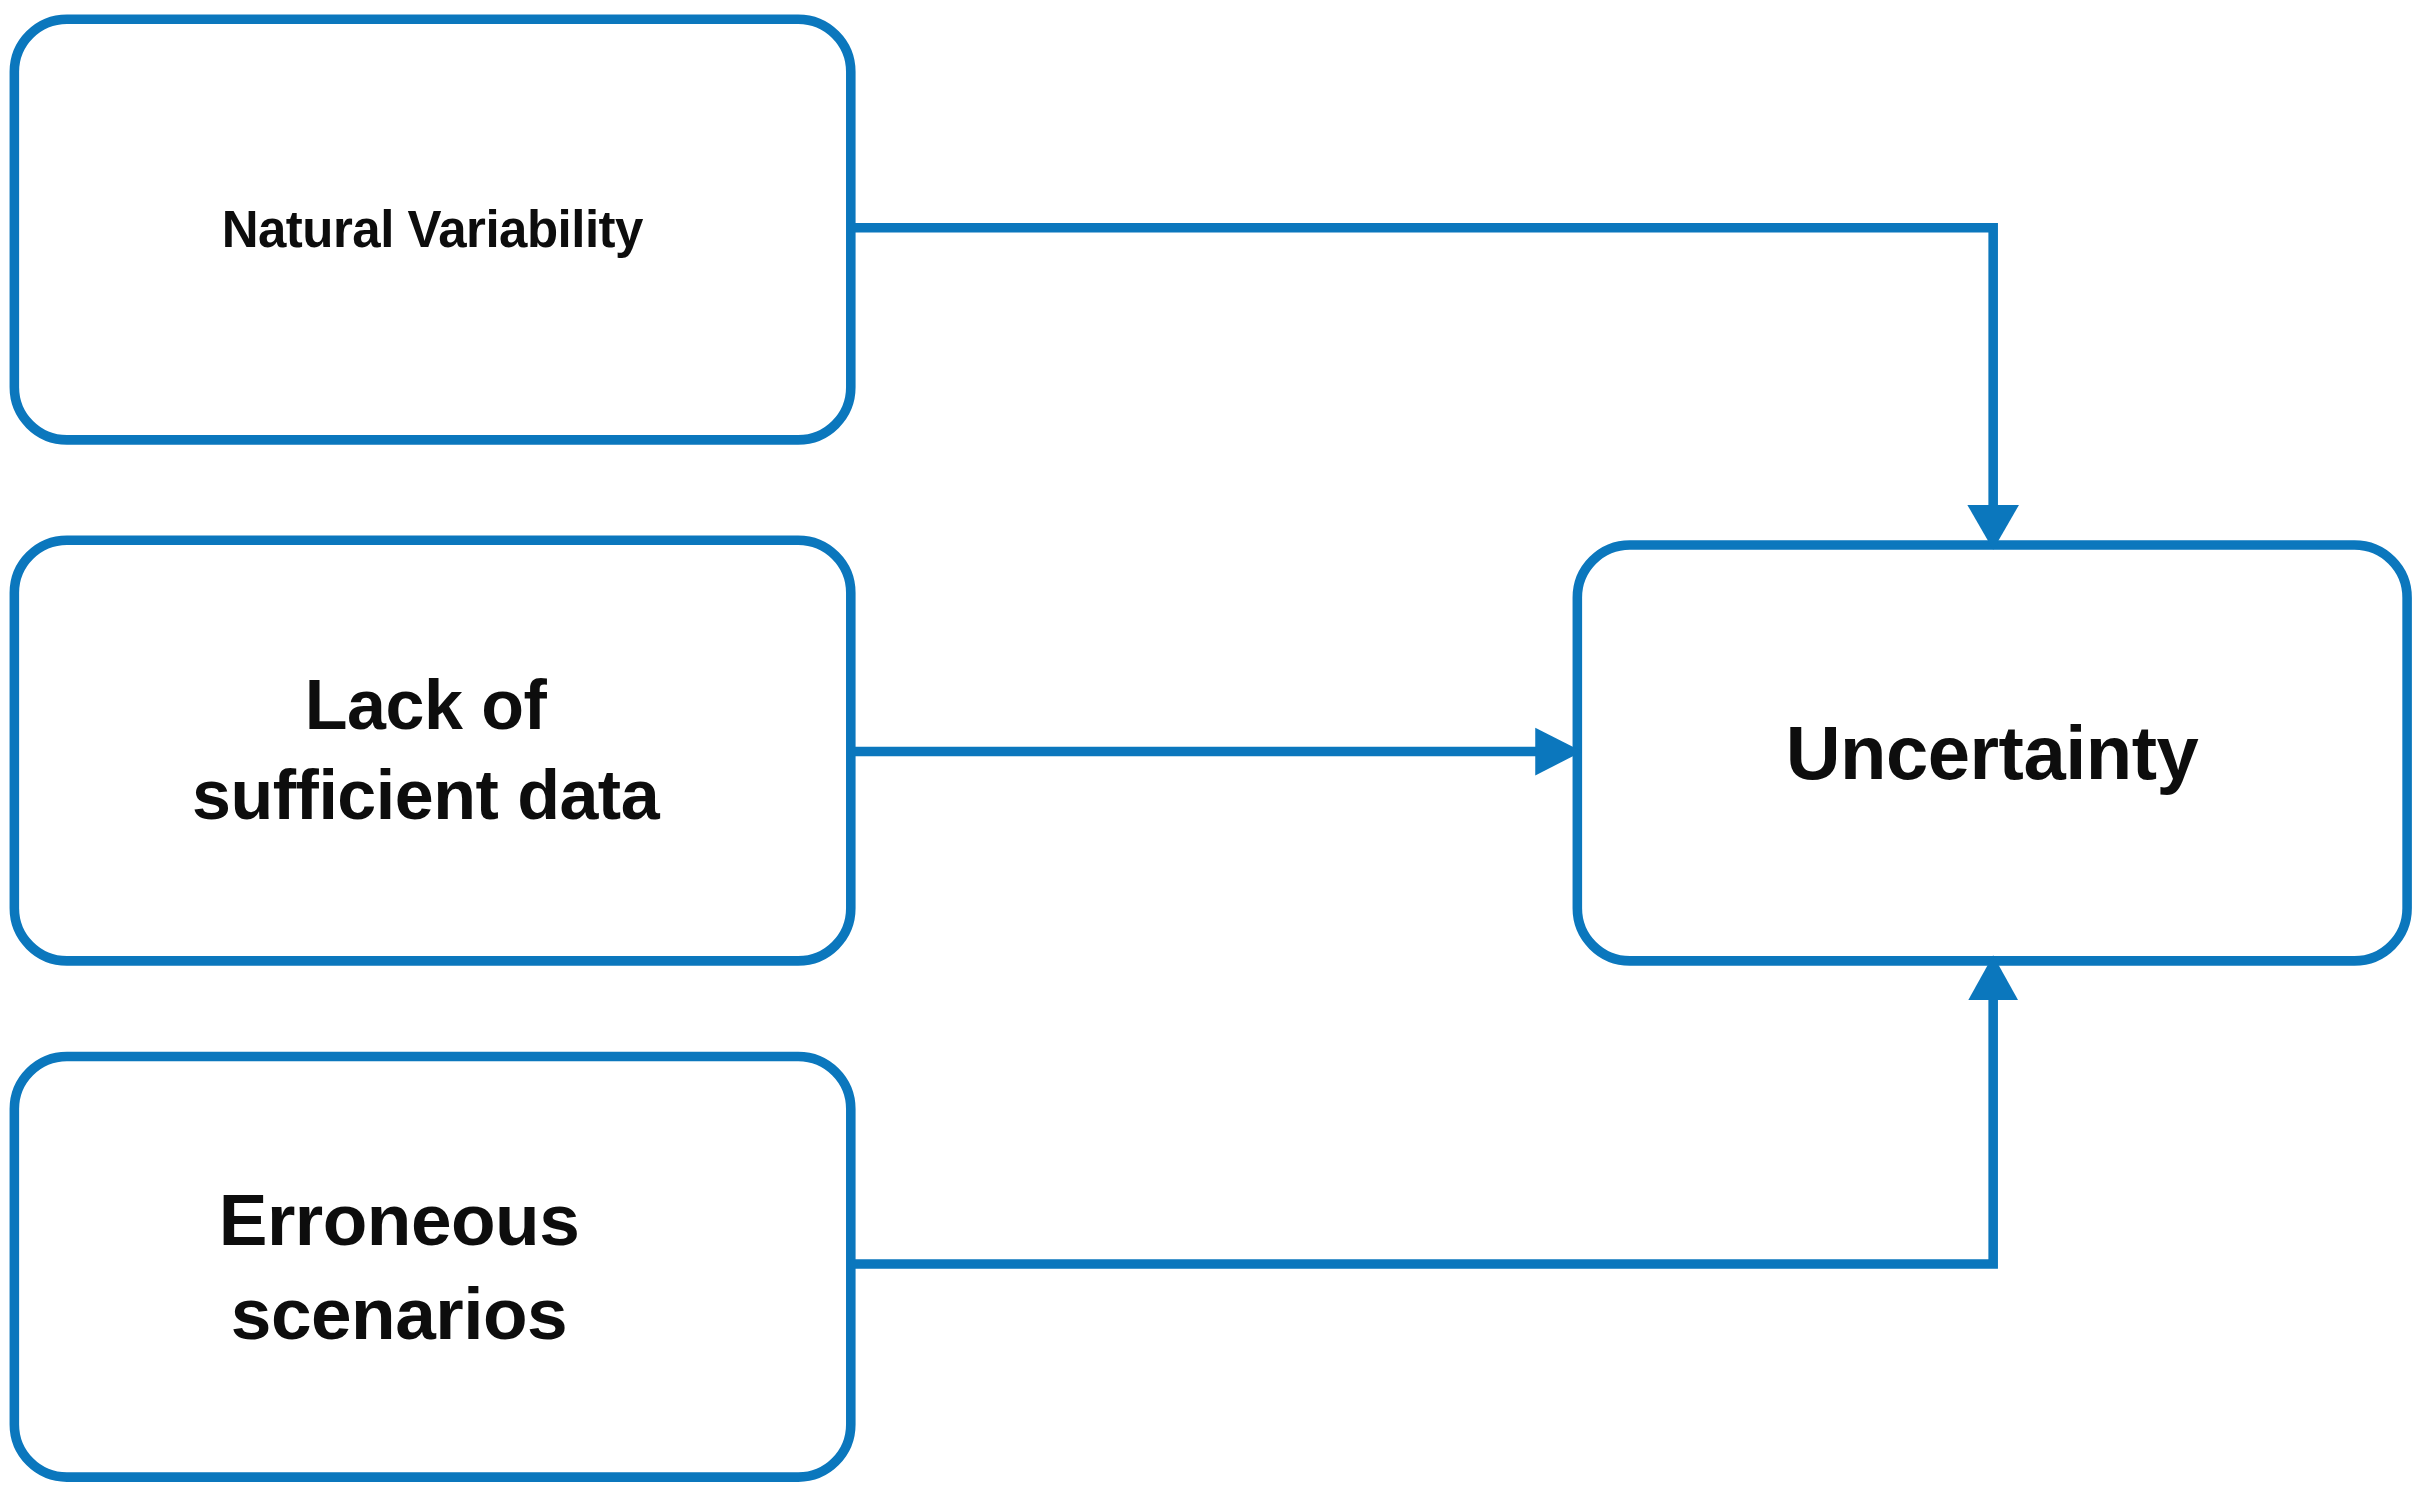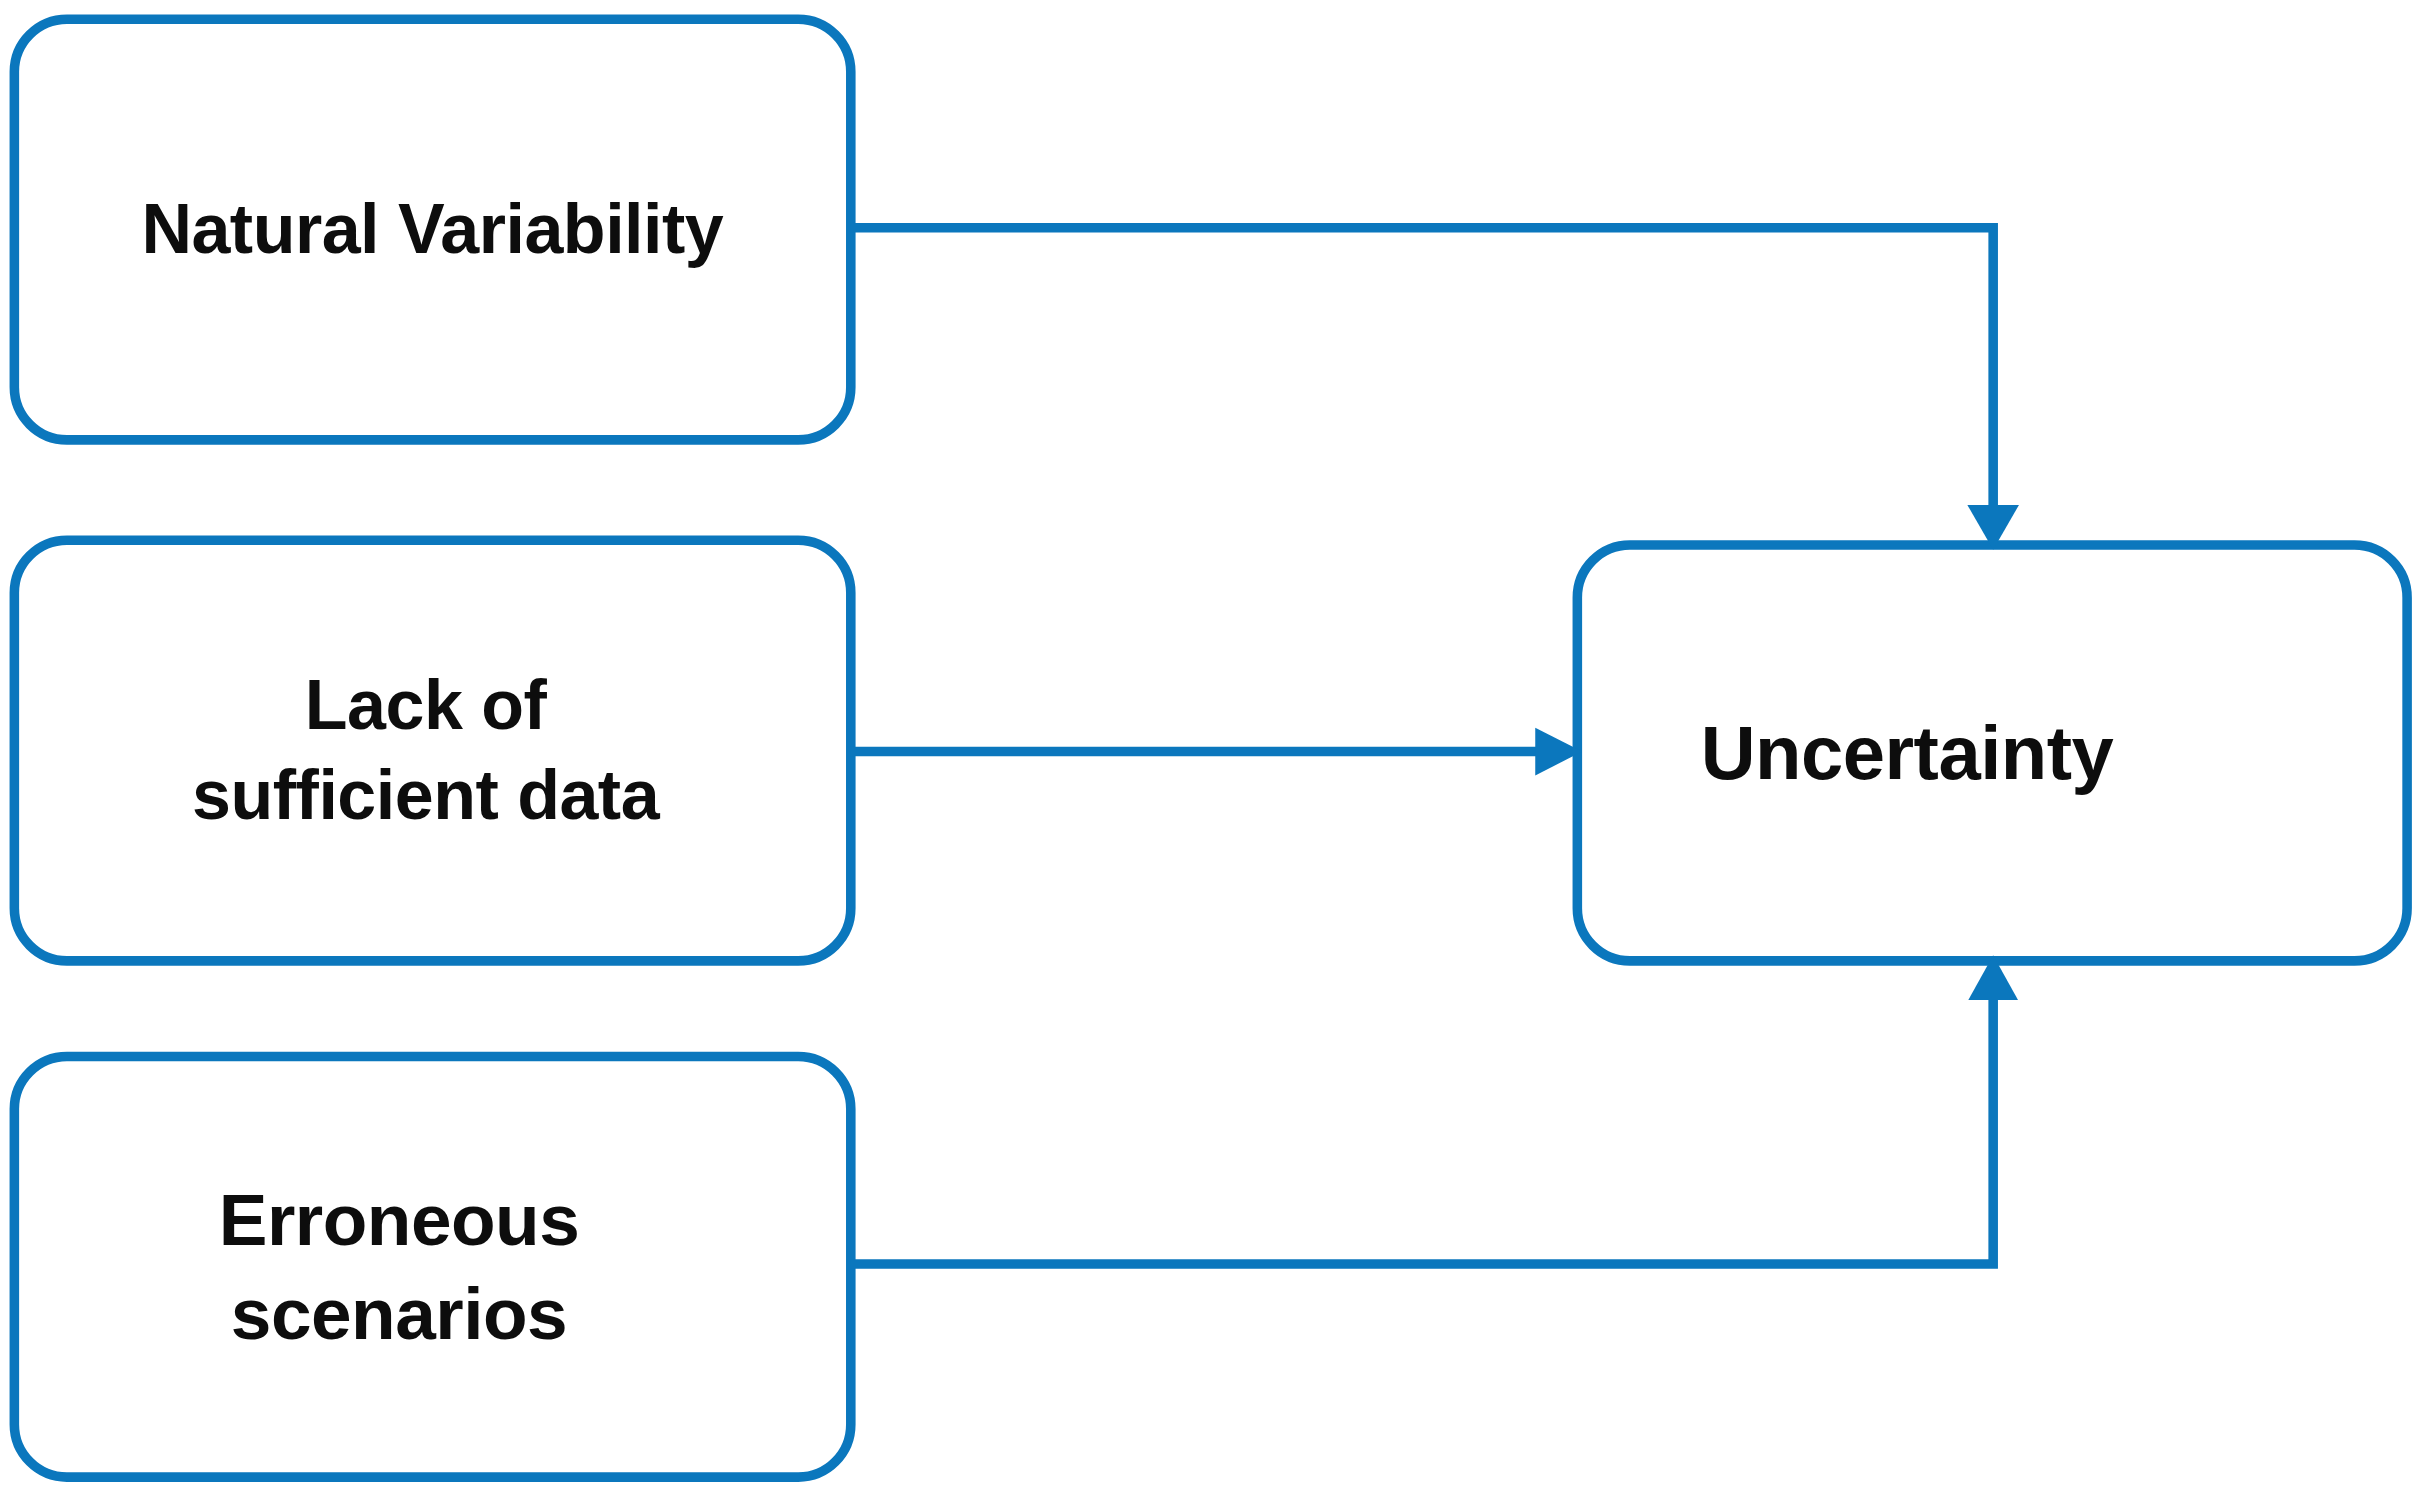--- a/index.html
+++ b/index.html
@@ -64,24 +64,24 @@
       <path d="M 890 786 L 1618 786" fill="none" stroke="#0b77bd" stroke-width="10" stroke-linecap="butt" stroke-linejoin="miter"></path>
       <polygon points="1655,786 1606,761 1606,811" fill="#0b77bd"></polygon>
     </g>
 
     <g>
       <path d="M 890 1322 L 2085 1322 L 2085 1025" fill="none" stroke="#0b77bd" stroke-width="10" stroke-linecap="butt" stroke-linejoin="miter"></path>
       <polygon points="2085,999 2059,1046 2111,1046" fill="#0b77bd"></polygon>
     </g>
   </svg>
 
-  <div class="node-label" style="left:14.3px; top:19px; width:836px; height:421px; font-size:70px;">Natural Variability</div>
+  <div class="node-label" style="left:14.3px; top:19px; width:836px; height:421px; font-size:51px;">Natural Variability</div>
 
   <div class="node-label" style="left:7.6px; top:540px; width:836px; height:421px; font-size:70px;">Lack of
 sufficient data</div>
 
   <div class="node-label" style="left:-19px; top:1056px; width:836px; height:421px; font-size:73px;">Erroneous
 scenarios</div>
 
-  <div class="node-label" style="left:1492px; top:545px; width:830px; height:416px; font-size:76px;">Uncertainty</div>
+  <div class="node-label" style="left:1577px; top:545px; width:830px; height:416px; font-size:76px;">Uncertainty</div>
 
 </div>
 
 
 </body></html>

